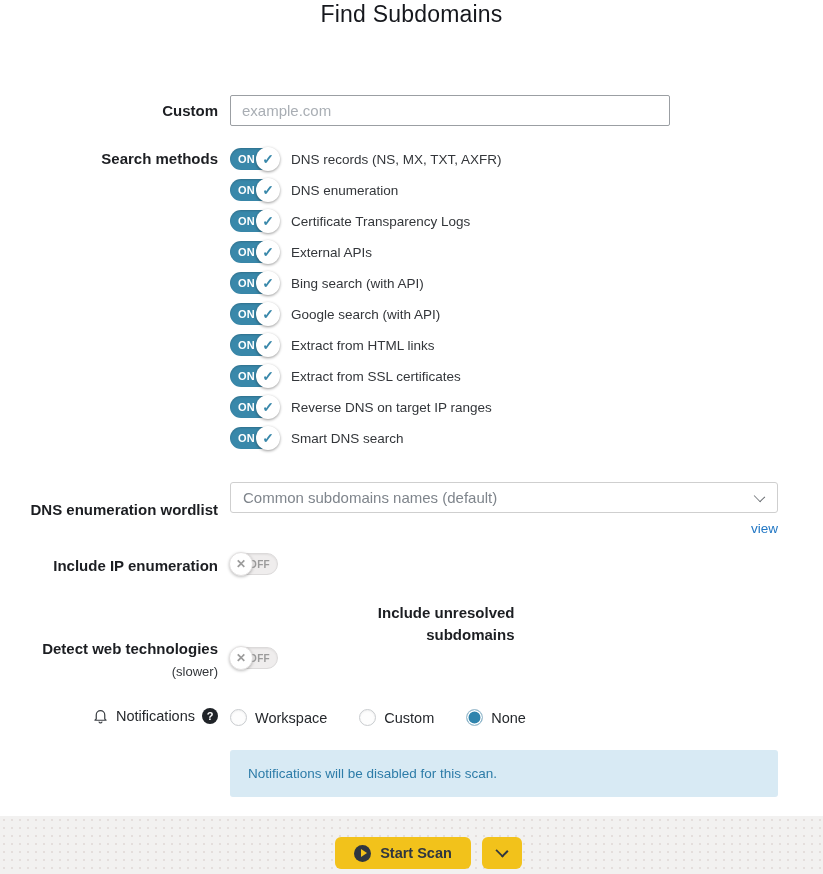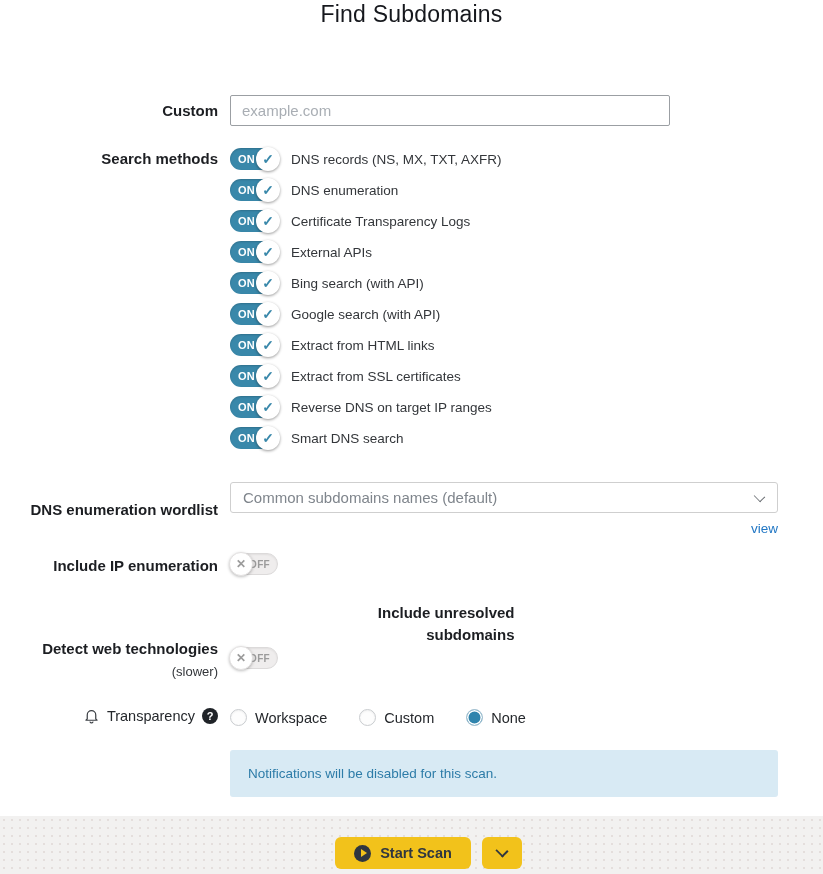--- a/index.html
+++ b/index.html
@@ -331,21 +331,21 @@
 
 <div class="form-row row-notifications">
   <div class="label-col">
     <span class="notif-group">
       <span class="bell-icon">
         <svg width="17" height="18" viewBox="0 0 24 24">
             <path d="M18 16v-5.5a6 6 0 0 0-12 0V16l-1.8 2h15.6z" fill="none" stroke="#3a3e43" stroke-width="1.7" stroke-linejoin="round"></path>
             <path d="M10 20.5a2.2 2.2 0 0 0 4 0" fill="none" stroke="#3a3e43" stroke-width="1.7" stroke-linecap="round"></path>
           </svg>
       </span>
-      <span class="notif-label">Transparency</span>
+      <span class="notif-label">Notifications</span>
       <span class="help-badge">?</span>
     </span>
   </div>
   <div class="control-col">
     <div class="radios">
       <span class="radio-item">
         <span class="radio"></span>
         <span class="radio-label">Workspace</span>
       </span>
       <span class="radio-item">

